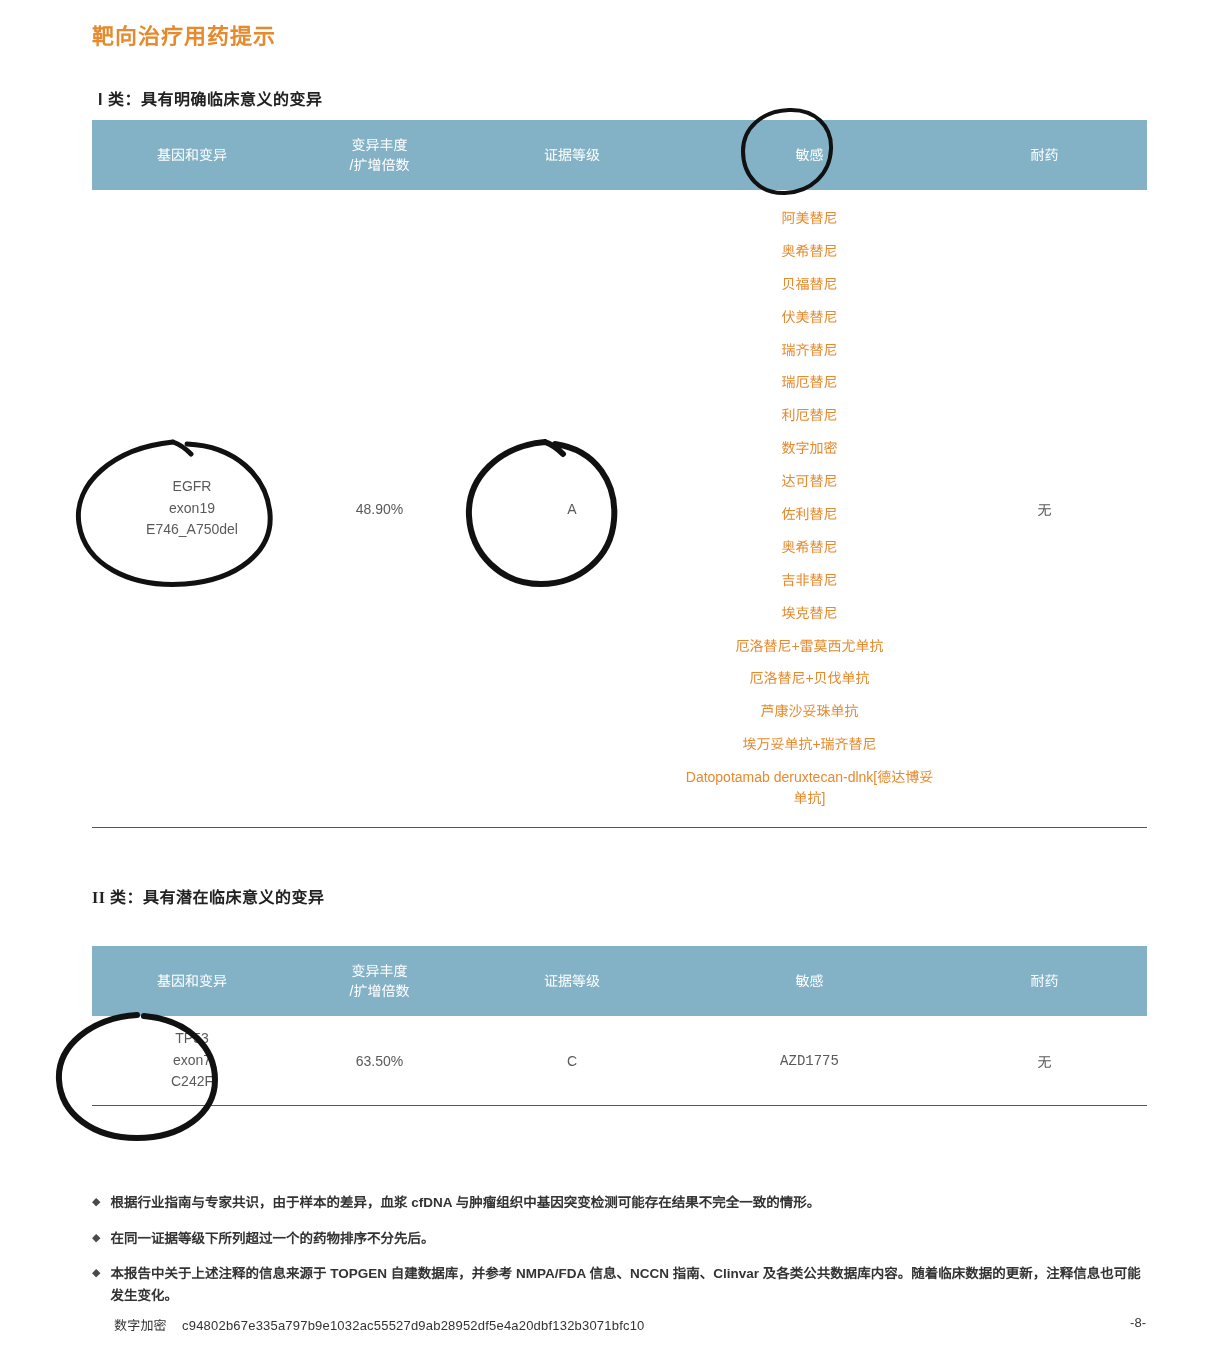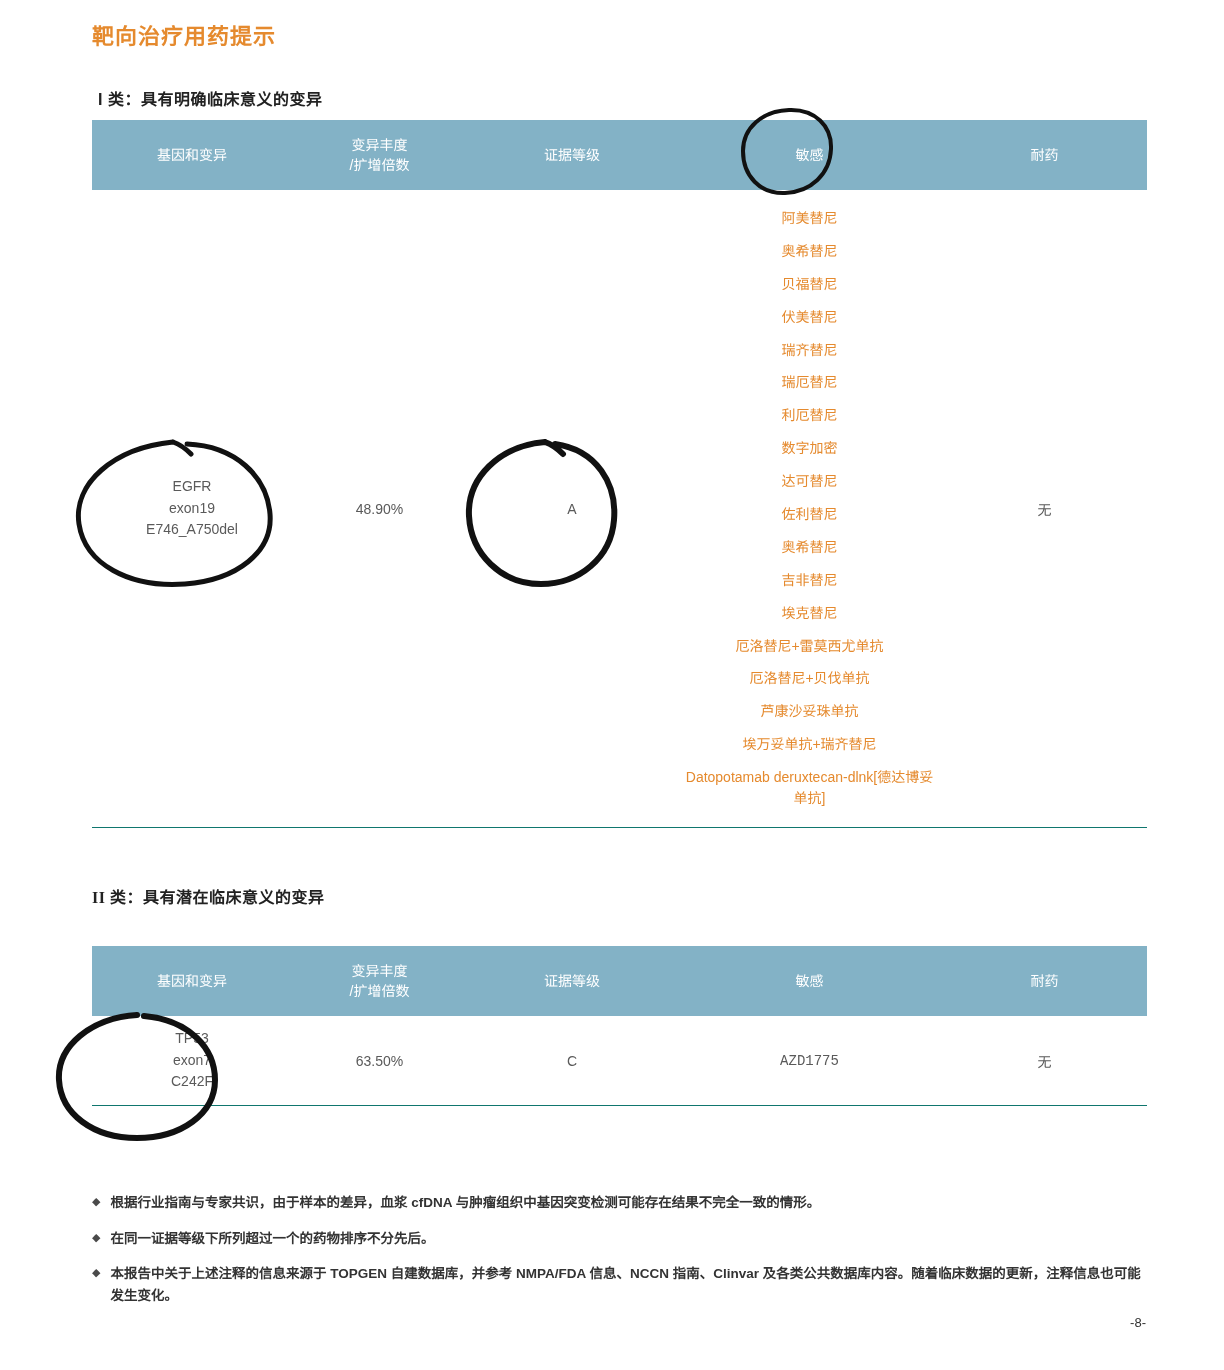--- a/index.html
+++ b/index.html
@@ -267,20 +267,25 @@
     <div class="note-row">
       <span class="note-bullet">◆</span>
       <span class="note-text">在同一证据等级下所列超过一个的药物排序不分先后。</span>
     </div>
     <div class="note-row">
       <span class="note-bullet">◆</span>
       <span class="note-text">本报告中关于上述注释的信息来源于 TOPGEN 自建数据库，并参考 NMPA/FDA 信息、NCCN 指南、Clinvar 及各类公共数据库内容。随着临床数据的更新，注释信息也可能发生变化。</span>
     </div>
   </div>
 
+  <div class="footer-code">
+    <span>数字加密</span>
+    &nbsp;&nbsp;
+    <span>c94802b67e335a797b9e1032ac55527d9ab28952df5e4a20dbf132b3071bfc10</span>
+  </div>
   <div class="page-num">-8-</div>
 
   <svg class="annot" id="annot-sens" width="100" height="96" viewBox="0 0 100 96">
     <path d="M52 6 C78 5 95 22 94 45 C93 70 74 88 48 89 C23 90 6 72 6 47 C6 24 25 7 52 6 Z" fill="none" stroke="#111" stroke-width="4" stroke-linecap="round"></path>
   </svg>
 
   <svg class="annot" id="annot-gene1" width="215" height="160" viewBox="0 0 215 160">
     <path d="M120 12 C168 14 200 44 203 82 C206 120 170 148 118 152 C62 156 18 132 12 92 C6 52 46 16 106 10
              M106 10 C112 12 118 16 124 22" fill="none" stroke="#111" stroke-width="5" stroke-linecap="round" stroke-linejoin="round"></path>
   </svg>

